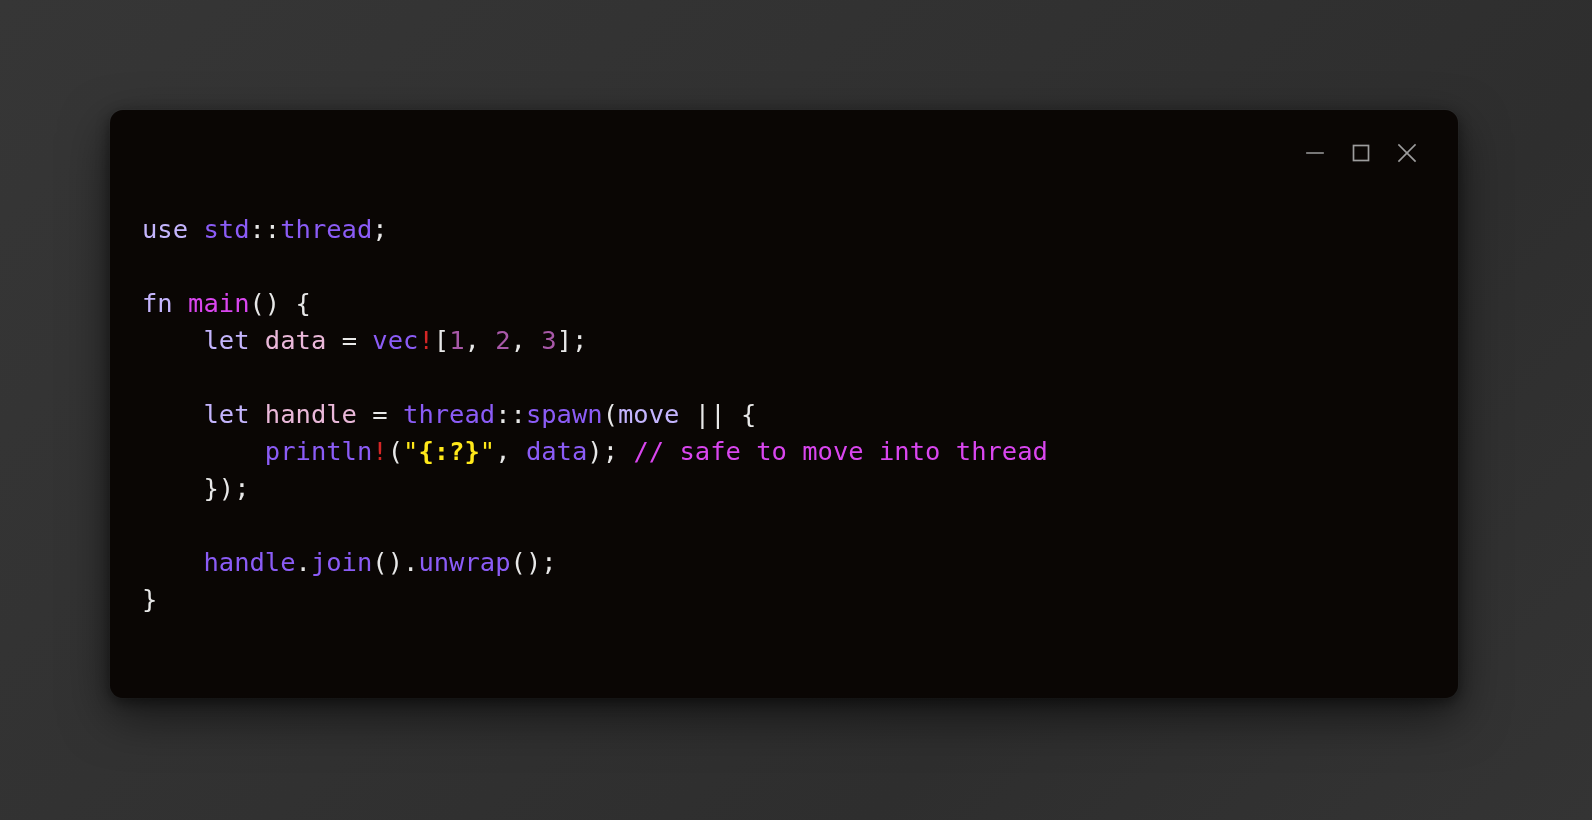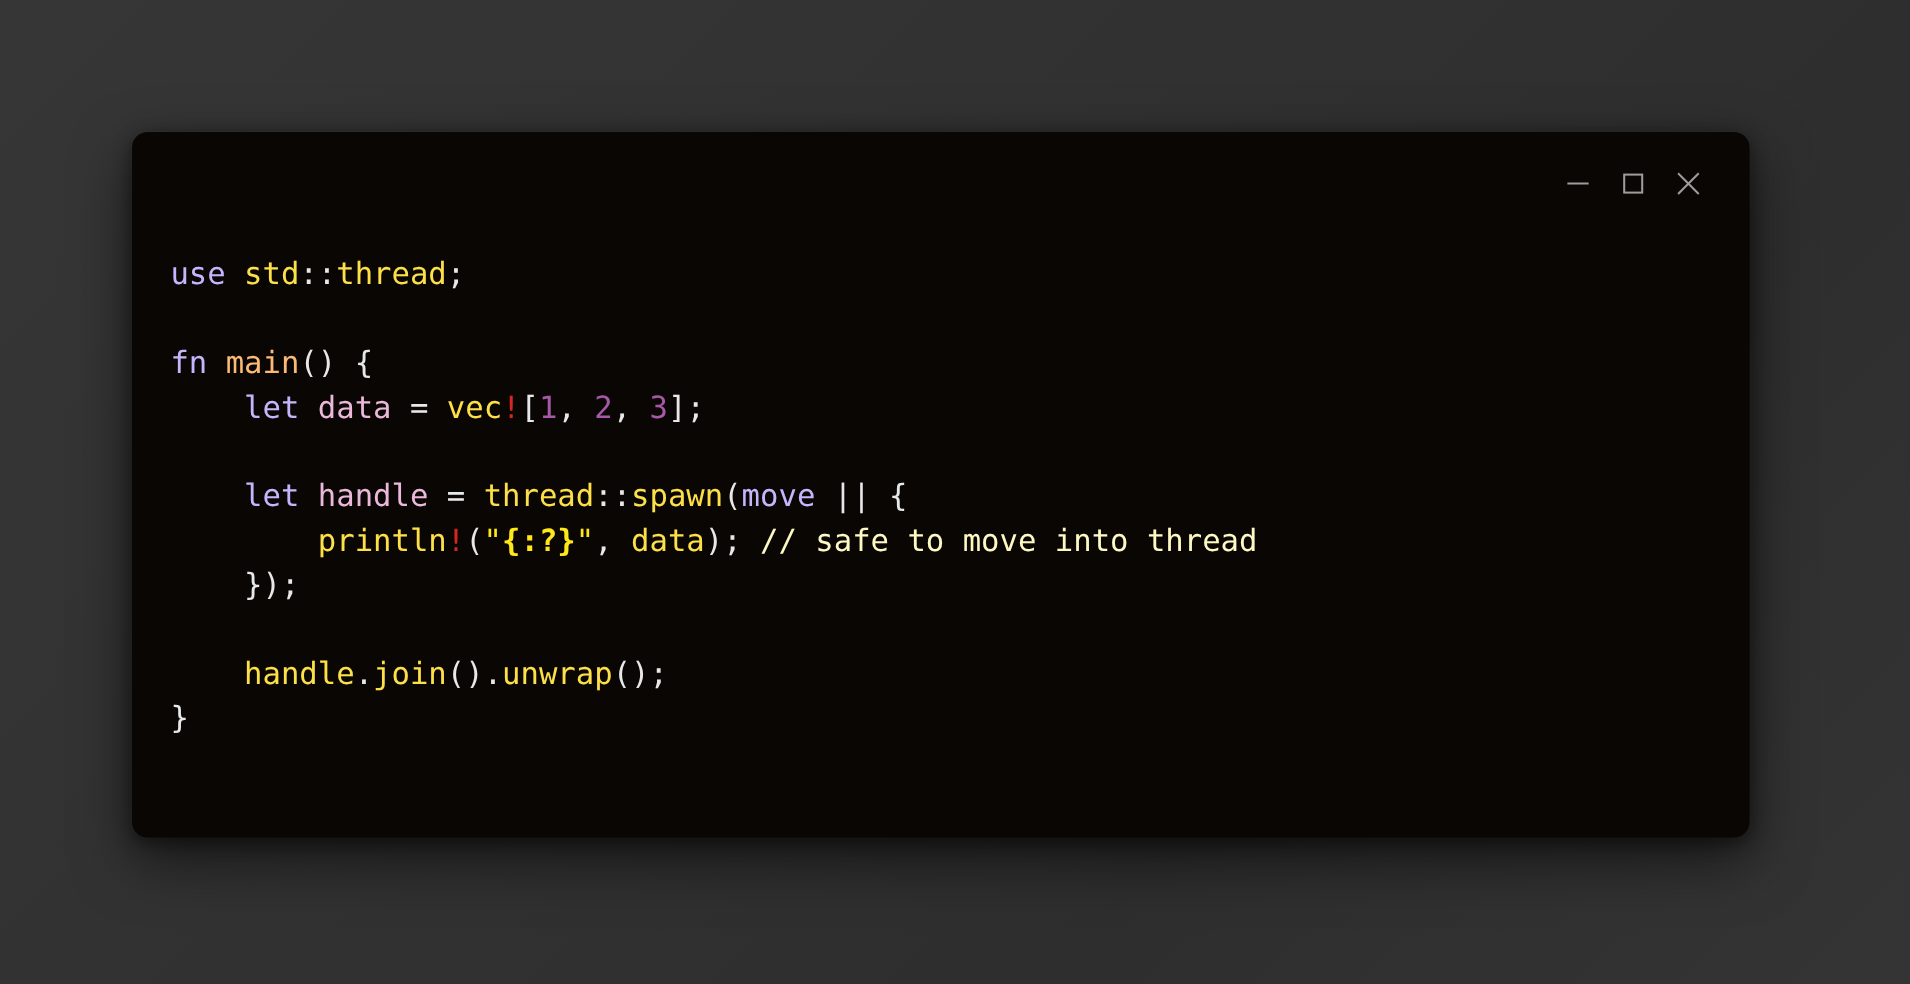--- a/index.html
+++ b/index.html
@@ -81,29 +81,29 @@
     font-size: 25.5px;
     line-height: 37px;
     letter-spacing: 0px;
     white-space: pre;
     color: #e8e8e8;
   }
   .ln { display: block; height: 37px; }
 
   
   .t-kw      { color: #c4b5fd; }          
-  .t-mod     { color: #fde047; }          
-  .t-fnname  { color: #fdba74; }          
+  .t-mod     { color: #8b5cf6; }          
+  .t-fnname  { color: #d946ef; }          
   .t-var     { color: #eab8d9; }          
   .t-punc    { color: #e8e8e8; }          
   .t-bang    { color: #d52626; }          
   .t-num     { color: #a858a8; }          
   .t-str     { color: #ffe81a; }          
   .t-str-b   { color: #ffe81a; font-weight: bold; }
-  .t-comment { color: #fef9c3; }          
+  .t-comment { color: #d946ef; }          
 </style>
 </head>
 <body>
 
 <div id="desktop">
 
   <div id="code-window">
 
     <div id="title-bar">
 

